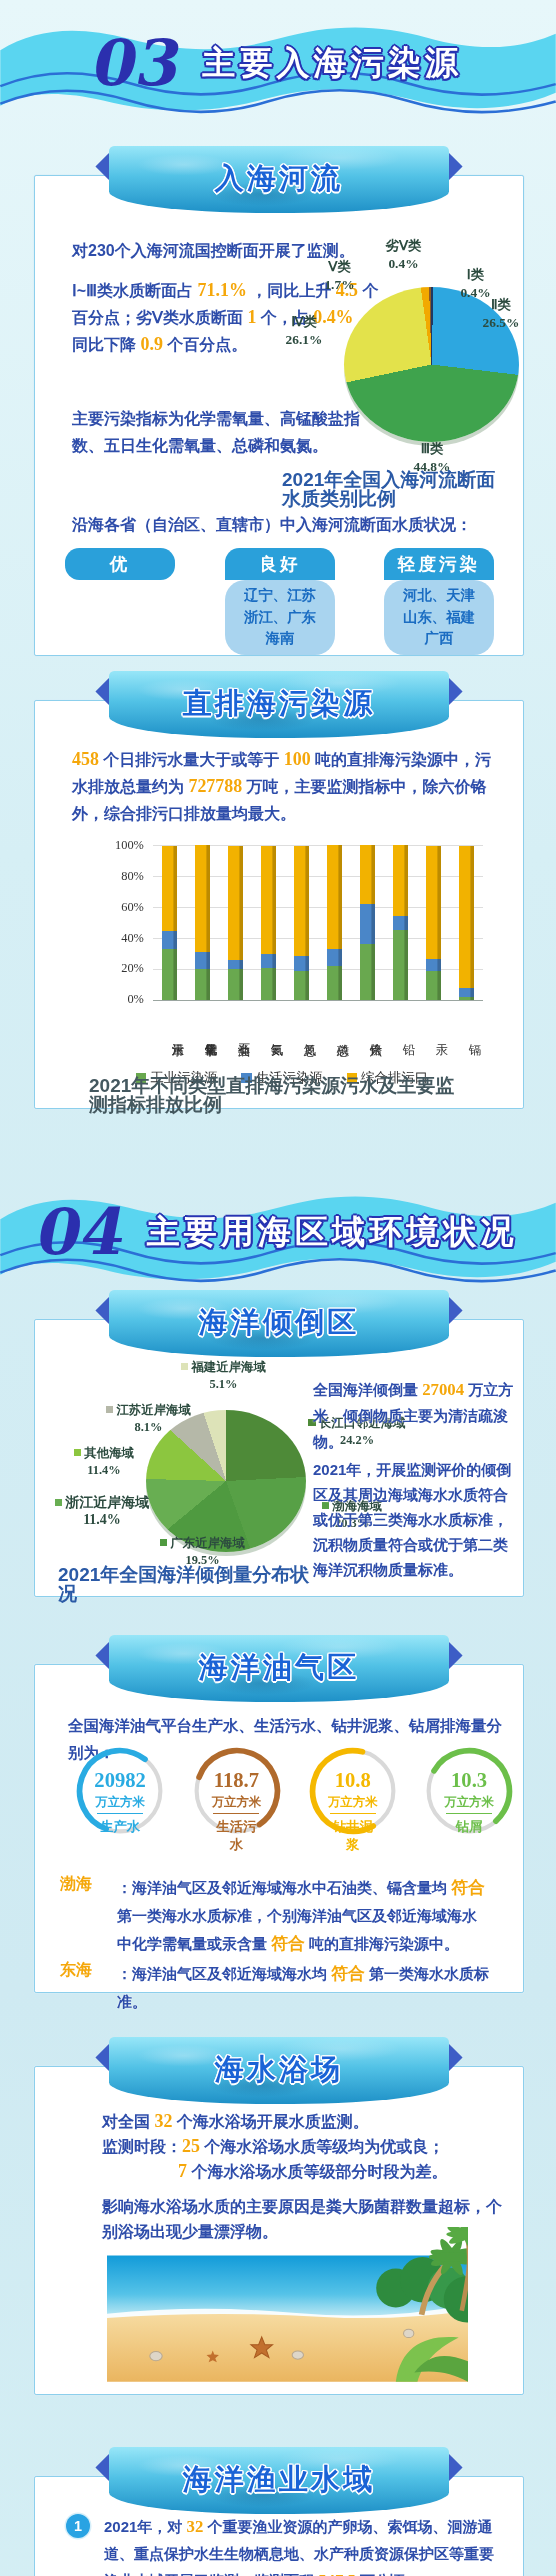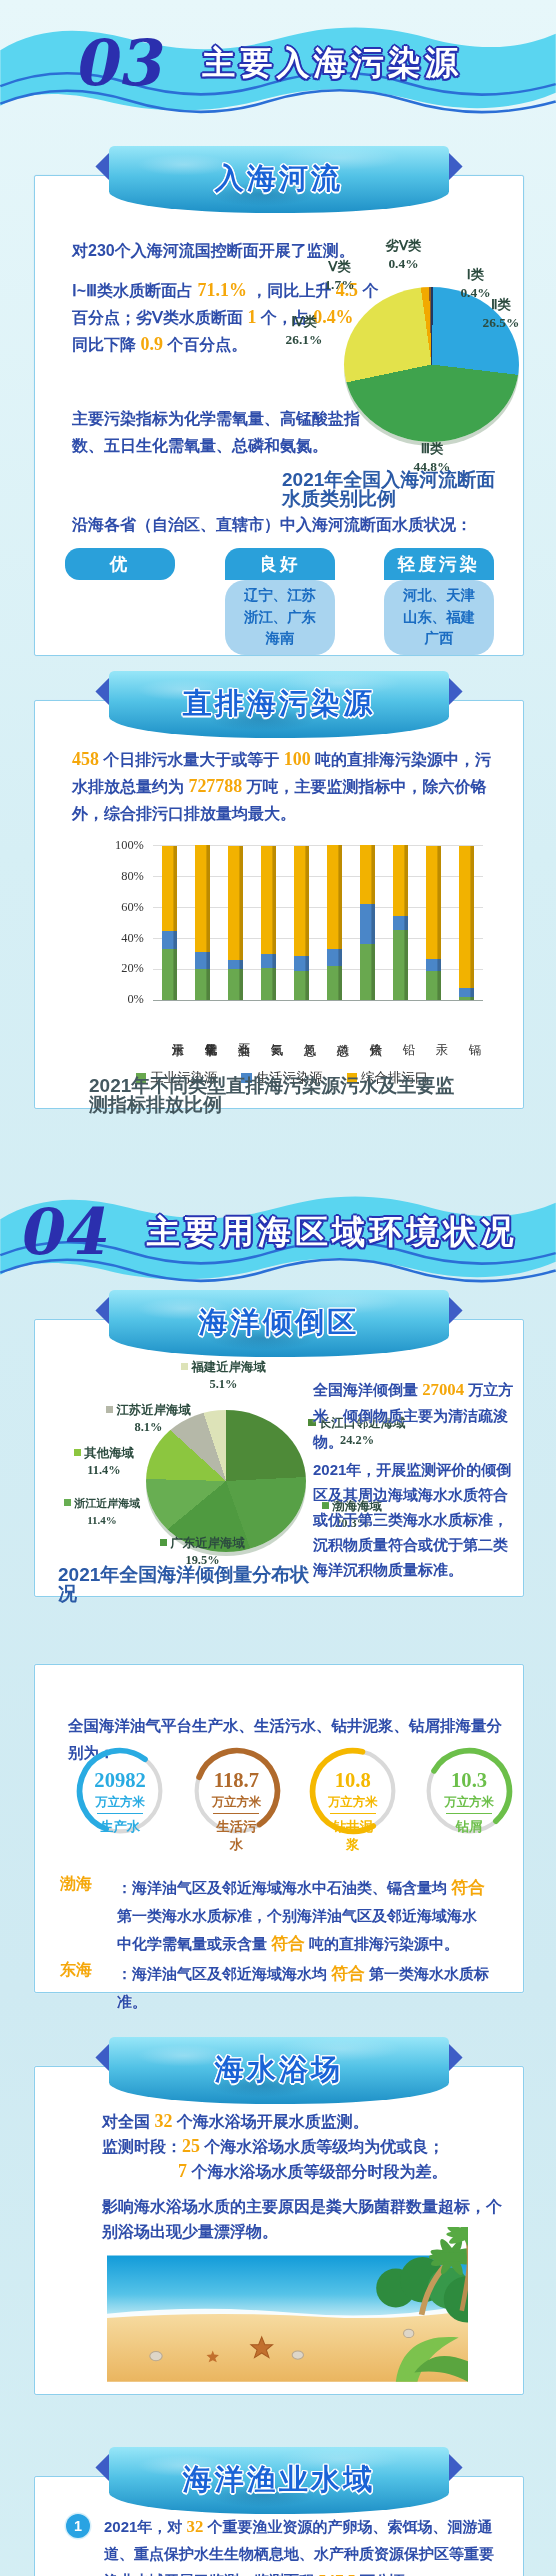--- a/index.html
+++ b/index.html
@@ -5,21 +5,21 @@
   html,body{margin:0;padding:0;}
   #page{position:relative;width:556px;height:2842px;overflow:hidden;
         background:linear-gradient(180deg,#e7f7fa 0%,#d6eff5 30%,#cfeaf2 70%,#d6f0f5 100%);
         font-family:"Liberation Sans",sans-serif;}
   .abs{position:absolute;margin:0;}
   
   .wave-hdr{position:absolute;left:0;width:556px;height:126px;}
   .wave-hdr svg{position:absolute;inset:0;}
   .hdr-inner{position:absolute;inset:0;display:flex;align-items:center;justify-content:center;gap:20.6px;padding-bottom:14.4px;}
   .hdr-num{font-family:"DejaVu Serif",serif;font-style:italic;font-weight:900;font-size:63px;color:#2b2fae;line-height:1;}
-  .hdr-title{margin:16px;font-size:33px;font-weight:900;letter-spacing:4.1px;color:#ffffff;
+  .hdr-title{margin:0;font-size:33px;font-weight:900;letter-spacing:4.1px;color:#ffffff;
     text-shadow:2.1px 0 0 #2733b2,-2.1px 0 0 #2733b2,0 2.1px 0 #2733b2,0 -2.1px 0 #2733b2,
                 1.5px 1.5px 0 #2733b2,-1.5px 1.5px 0 #2733b2,1.5px -1.5px 0 #2733b2,-1.5px -1.5px 0 #2733b2;}
   
   .card{position:absolute;left:34px;width:488px;background:#fff;border:1.5px solid #8ccfec;border-radius:2.1px;
         box-shadow:0 0 0 0.5px #d8eef8;
         background-image:repeating-linear-gradient(to bottom,transparent 0 40px,#ececec 40px 40px),
                          repeating-linear-gradient(to right,transparent 0 40px,#ececec 40px 40px);}
   .ribbon{position:absolute;top:-30px;left:50%;transform:translateX(-50%);width:340px;height:67px;z-index:3;}
   .ribbon::before,.ribbon::after{content:"";position:absolute;top:7.2px;width:27px;height:27px;background:#3d5dc6;transform:rotate(45deg);z-index:-1;}
   .ribbon::before{left:-8.2px;} .ribbon::after{right:-8.2px;}
@@ -304,35 +304,39 @@
         <div>11.4%</div>
       </div>
     <div class="plab" style="left:268px;top:95px;width:108px;font-size:12.4px;line-height:16.5px">
         <div><span class="sw" style="background: rgb(78, 138, 56);"></span>长江口邻近海域</div>
         <div>24.2%</div>
       </div>
     <div class="plab" style="left:273px;top:178px;width:88px;font-size:12.4px;line-height:16.5px">
         <div><span class="sw" style="background: rgb(87, 160, 70);"></span>渤海海域</div>
         <div>20.3%</div>
       </div>
-    <div class="plab" style="left:15.5px;top:175px;width:103px;font-size:11px;line-height:16.5px">
+    <div class="plab" style="left:15.5px;top:175px;width:103px;font-size:14px;line-height:16.5px">
         <div><span class="sw" style="background: rgb(104, 174, 82);"></span>浙江近岸海域</div>
         <div>11.4%</div>
       </div>
     <div class="plab" style="left:116px;top:215px;width:103px;font-size:12.4px;line-height:16.5px">
         <div><span class="sw" style="background: rgb(79, 154, 64);"></span>广东近岸海域</div>
         <div>19.5%</div>
       </div>
     <div class="cap" style="left:23px;top:246px;width:268px">2021年全国海洋倾倒量分布状况</div>
 
     <p class="txt abs" style="left:278px;top:57px;width:206px;font-size:15px;line-height:26px"><span>全国海洋倾倒量 </span><span class="hl">27004</span><span> 万立方米，倾倒物质主要为清洁疏浚物。</span></p>
     <p class="txt abs" style="left:278px;top:137px;width:206px;font-size:15px;line-height:25px">2021年，开展监测评价的倾倒区及其周边海域海水水质符合或优于第三类海水水质标准，沉积物质量符合或优于第二类海洋沉积物质量标准。</p>
   </section>
 
   <section class="card" style="top:1664px;height:327px">
+    <div class="ribbon">
+      <div class="ribbon-bg"></div>
+      <h2>海洋油气区</h2>
+    </div>
     <p class="txt abs" style="left:33px;top:47px;width:443px;font-size:15.5px">全国海洋油气平台生产水、生活污水、钻井泥浆、钻屑排海量分别为：</p>
     <div class="rings">
         <div class="ring">
           <svg width="88" height="88" viewBox="0 0 170 170">
       <circle cx="85" cy="85" r="78" fill="none" stroke="#d9d9d9" stroke-width="8"></circle>
       <circle cx="85" cy="85" r="78" fill="none" stroke="#29abe2" stroke-width="11" stroke-linecap="round" stroke-dasharray="269.5 490.1" transform="rotate(110 85 85)"></circle>
           </svg>
           <div class="rv" style="color: rgb(41, 171, 226);">20982</div>
           <div class="ru" style="color: rgb(41, 171, 226);">万立方米</div>
           <div class="rl" style="color: rgb(41, 171, 226); border-color: rgb(41, 171, 226);">生产水</div>

